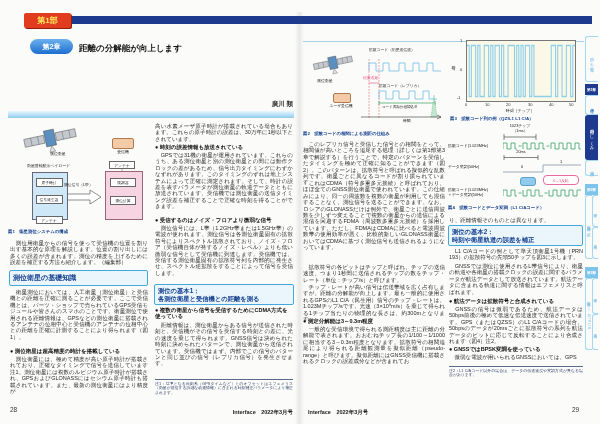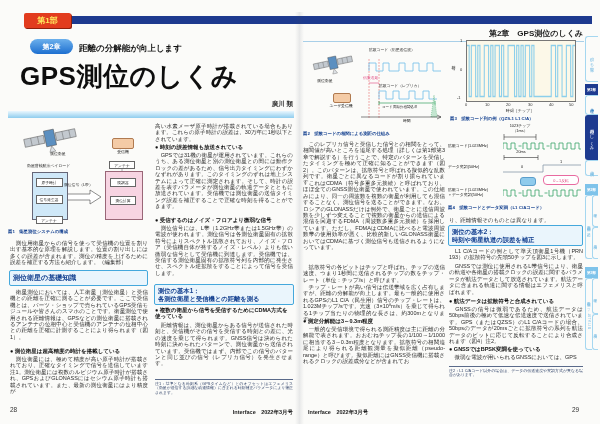--- a/index.html
+++ b/index.html
@@ -55,21 +55,20 @@
 <body>
 
 <div class="abs" style="left:0;top:12px;width:600px;height:424px;">
 
   <div class="abs topband"></div>
   <div class="abs part-badge">第1部</div>
   <div class="abs gutter"></div>
 
   <div class="abs chap-badge">第2章</div>
   <div class="abs chap-sub">距離の分解能が向上します</div>
-  <h1 class="abs title">GPS測位のしくみ</h1>
   <div class="abs author">廣川 類</div>
   <div class="abs blueband"></div>
 
   <div class="abs" style="left:8px;top:108px;width:140px;height:108px;">
     <svg width="140" height="108" viewBox="0 0 140 108" style="position:absolute;left:0;top:0;">
       <g transform="translate(14,2) rotate(-12 28 16)">
         <rect x="2" y="12" width="20" height="8" fill="#c3c9cf" stroke="#555" stroke-width="0.5"></rect>
         <path d="M9 12V20M16 12V20" stroke="#555" stroke-width="0.4"></path>
         <rect x="34" y="12" width="20" height="8" fill="#c3c9cf" stroke="#555" stroke-width="0.5"></rect>
         <path d="M41 12V20M48 12V20" stroke="#555" stroke-width="0.4"></path>
@@ -109,21 +108,20 @@
   <div class="abs b" style="left:155px;top:205px;width:138px;">● 受信するのはノイズ・フロアより微弱な信号</div>
   <div class="abs t" style="left:155px;top:213px;width:138px;">　測位信号には、L帯（1.2GHz帯または1.5GHz帯）の電波が使われます。測位信号は各測位衛星固有の拡散符号によりスペクトル拡散されており、ノイズ・フロア（受信機自体が発するノイズ・レベル）よりも低い微弱な信号として受信機に到達します。受信機では、受信する測位衛星固有の拡散符号列を内部的に発生させ、スペクトル逆拡散をすることによって信号を受信します。</div>
   <div class="abs secbox" style="left:154px;top:272px;width:140px;font-size:6.3px;line-height:7.5px;">
     <div>測位の基本1：</div>
     <div>各測位衛星と受信機との距離を測る</div>
   </div>
   <div class="abs b" style="left:155px;top:295px;width:138px;">● 複数の衛星から信号を受信するためにCDMA方式を使っている</div>
   <div class="abs t" style="left:155px;top:310px;width:138px;">　距離情報は、測位衛星からある信号が送信された時刻と、受信機がその信号を受信する時刻との差に、光の速度を乗じて得られます。GNSS信号は決められた時刻に決められたパターンで、測位衛星から送信されています。受信機ではまず、内部でこの信号のパターンと同じ並びの信号（レプリカ信号）を発生させます。</div>
   <div class="abs fn" style="left:155px;top:367px;width:138px;">注1：基準となる時刻系（GPSタイムなど）とのオフセットはエフェメリス（衛星が送信する詳細な軌道情報）に含まれる時刻補正パラメータにより補正されます。</div>
 
-  <div class="abs rp-header">第2章　GPS測位のしくみ</div>
   <div class="abs rp-rule"></div>
 
   <div class="abs" style="left:303px;top:36px;width:142px;height:82px;">
     <svg width="52" height="32" viewBox="0 0 64 36" style="position:absolute;left:4px;top:0;">
       <g transform="translate(6,2) rotate(-12 26 15)">
         <rect x="2" y="11" width="18" height="7" fill="#c3c9cf" stroke="#555" stroke-width="0.5"></rect>
         <path d="M8 11V18M14 11V18" stroke="#555" stroke-width="0.4"></path>
         <rect x="32" y="11" width="18" height="7" fill="#c3c9cf" stroke="#555" stroke-width="0.5"></rect>
         <path d="M38 11V18M44 11V18" stroke="#555" stroke-width="0.4"></path>
         <rect x="21" y="7" width="10" height="15" fill="#5b8fc0" stroke="#444" stroke-width="0.5"></rect>

